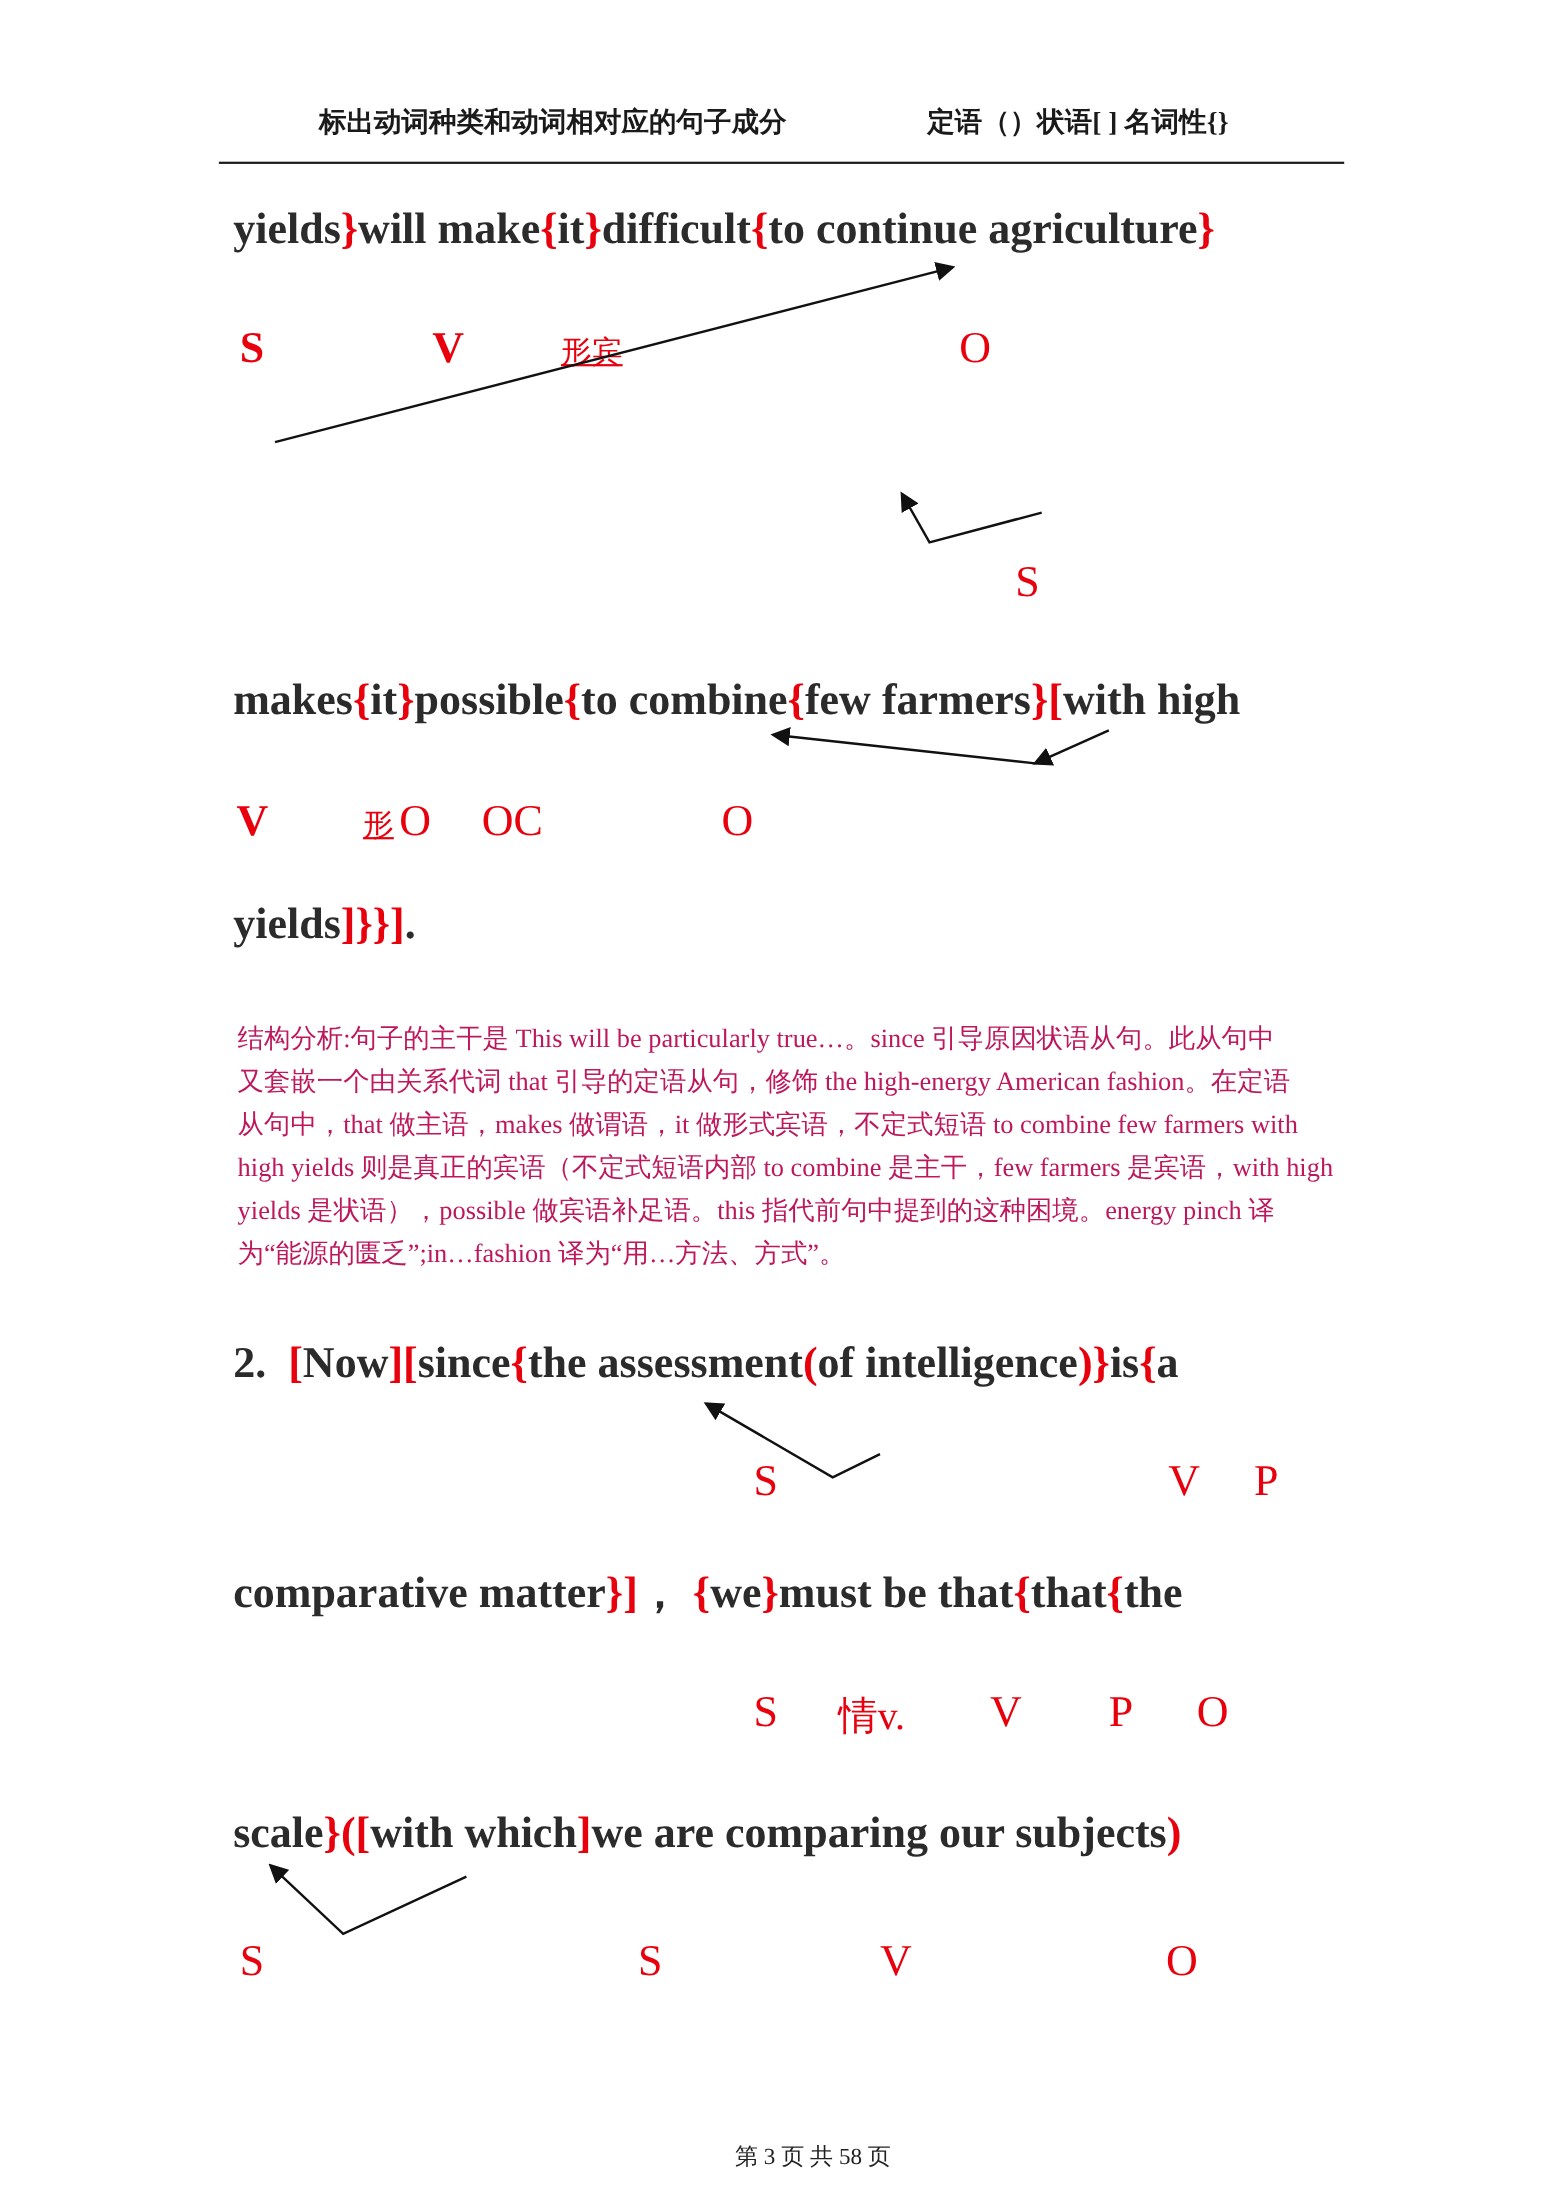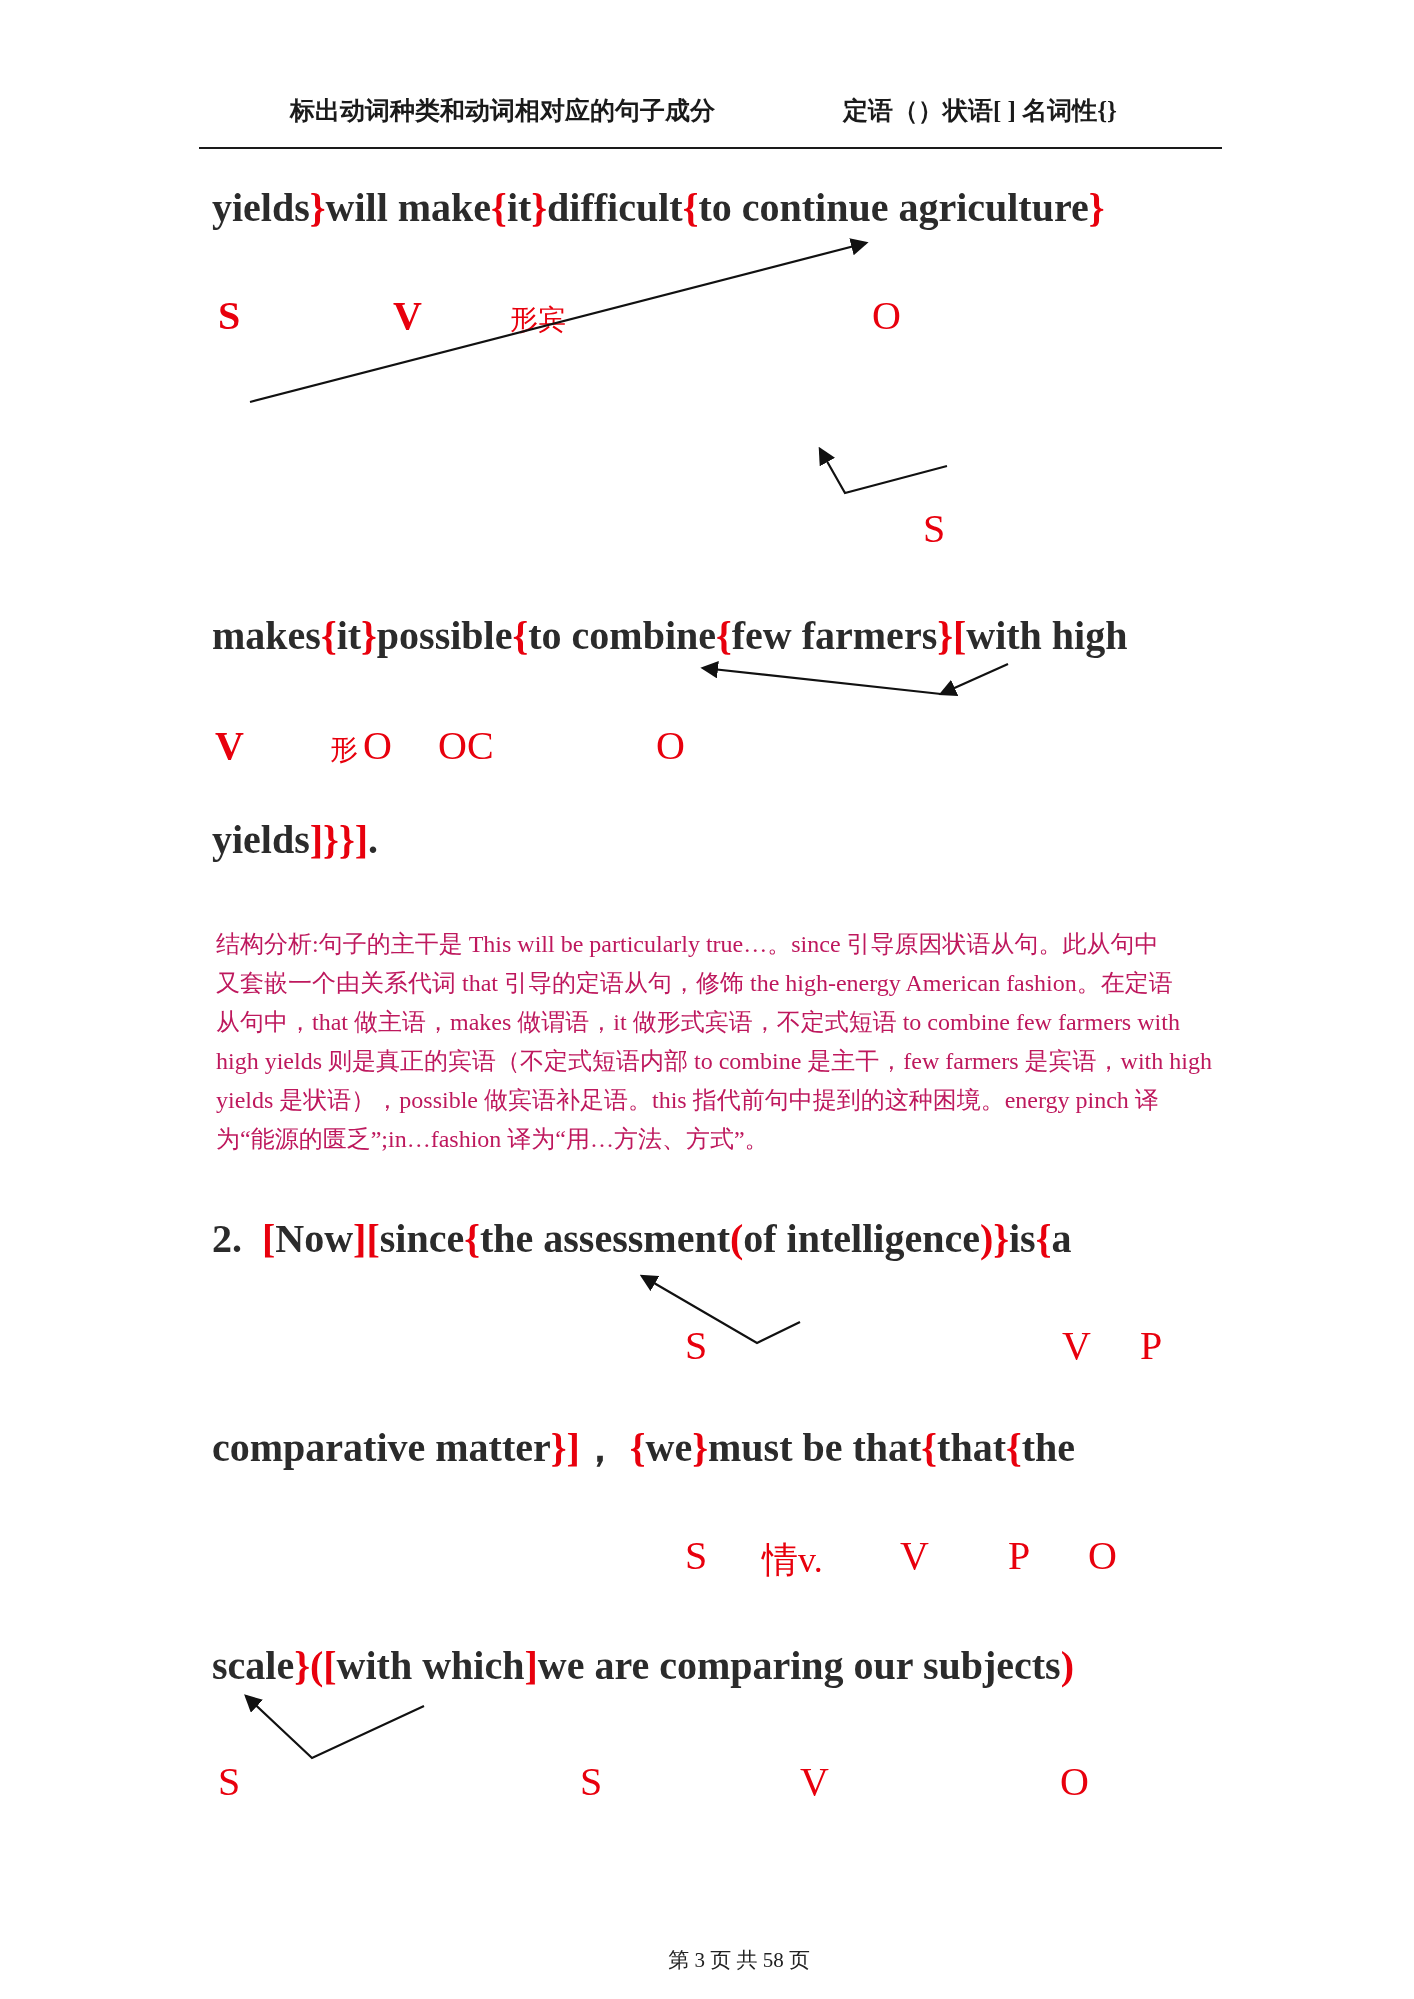--- a/index.html
+++ b/index.html
@@ -6,21 +6,21 @@
   #page{position:relative;width:1414px;height:1999px;background:#fff;overflow:hidden;
         font-family:"Liberation Serif","DejaVu Serif",serif;}
   .hdr{position:absolute;top:94px;font-weight:bold;font-size:25px;color:#1a1a1a;white-space:pre;text-align:center;}
   #hdr-left{left:290px;}
   #hdr-right{left:843px;}
   #hdr-rule{position:absolute;left:199px;top:147px;width:1023px;height:2px;background:#1a1a1a;}
   .big{position:absolute;font-weight:bold;font-size:40px;color:#2b2b2b;white-space:pre;}
   .big .red{color:#e8000d;}
   .lab{position:absolute;font-size:40px;color:#e8000d;white-space:pre;}
   .lab.b{font-weight:bold;}
-  .lab.sm{font-size:28px;}
+  .lab.sm{font-size:28px;text-decoration:underline;}
   .lab.qing{font-size:36px;}
   .para-line{position:absolute;left:216px;width:990px;font-size:24px;color:#be185d;white-space:pre;}
   #footer{position:absolute;left:0;top:1946px;width:1414px;text-align:center;
           font-size:21px;color:#222;padding-left:32px;}
   #arrows{position:absolute;left:0;top:0;pointer-events:none;}
 </style>
 </head>
 <body>
 
 <div id="page">

